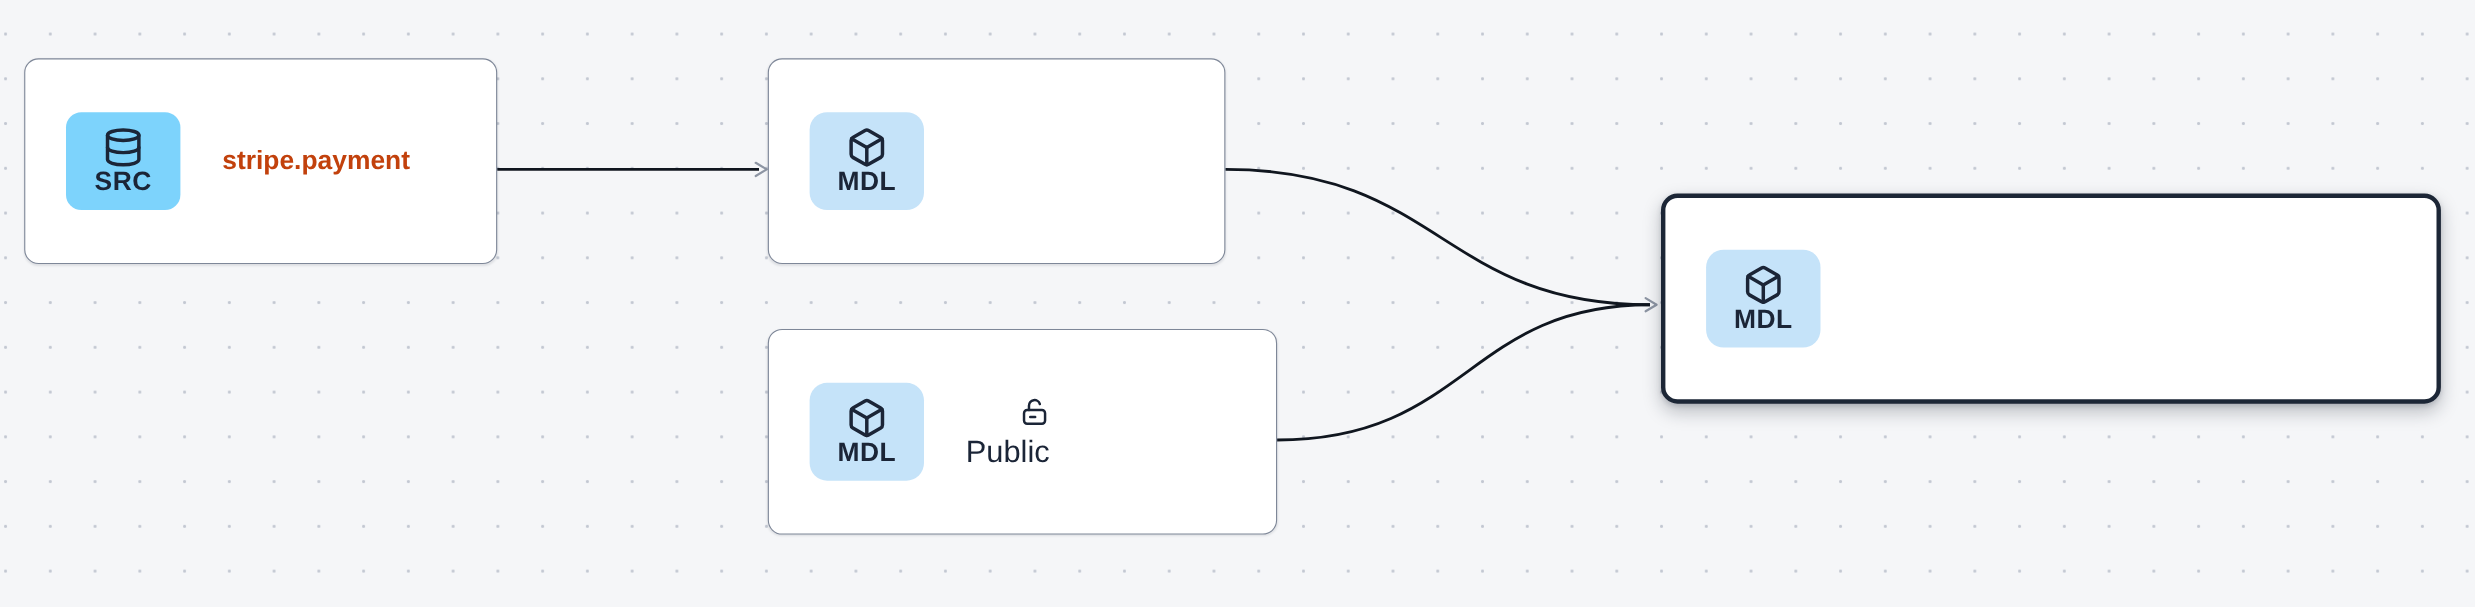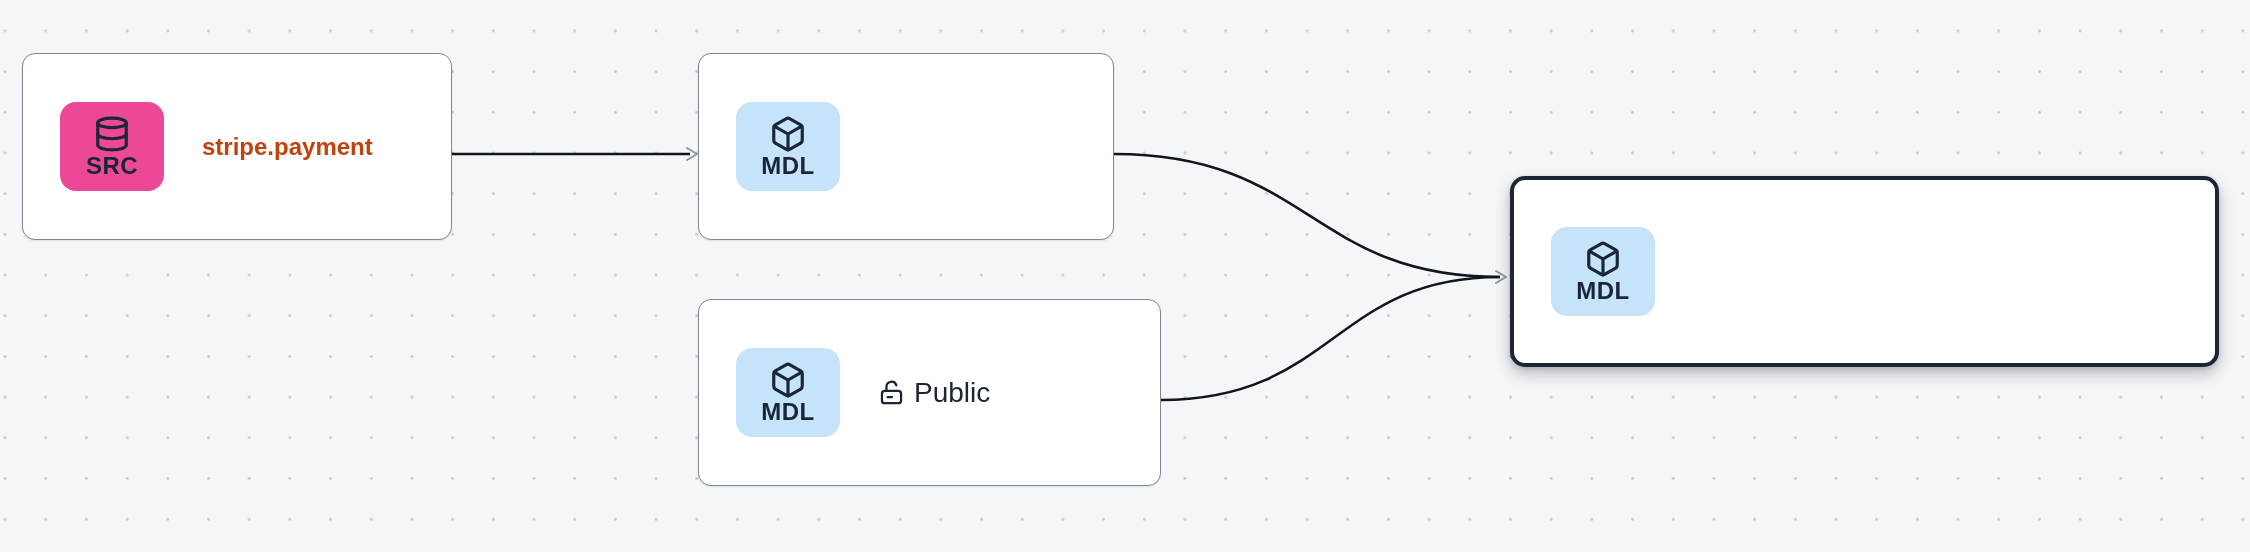--- a/index.html
+++ b/index.html
@@ -85,23 +85,24 @@
   }
   .node-title {
     font-size: 24px;
     font-weight: 600;
     color: #c2410c;
     line-height: 1.15;
     white-space: nowrap;
   }
   .node-meta {
     display: flex;
-    align-items: flex-start;
+    align-items: flex-end;
     gap: 9px;
     color: #1b2537;
+    flex-direction: column;
   }
   .node-meta svg { display: block; }
   .meta-label {
     font-size: 28px;
     font-weight: 400;
     color: #1b2537;
     line-height: 1;
   }
 </style>
 </head>
@@ -111,21 +112,21 @@
 
   <svg class="edges-layer" viewBox="0 0 2250 552">
     <path class="edge-path" d="M452,154 L690,154"></path>
     <path class="edge-path" d="M1114,154 C1310,154 1310,277 1500,277"></path>
     <path class="edge-path" d="M1161,400 C1334,400 1334,277 1500,277"></path>
     <polyline class="arrowhead" points="687,148 697,154 687,160"></polyline>
     <polyline class="arrowhead" points="1496,271 1506,277 1496,283"></polyline>
   </svg>
 
   <div class="node" style="left:22px; top:53px; width:430px; height:187px;">
-    <div class="badge" style="background-color: #ec4899;">
+    <div class="badge" style="background-color: #7dd3fc; border-radius: 14px;">
       <svg width="38" height="38" viewBox="0 0 24 24" fill="none" stroke="#1b2537" stroke-width="2" stroke-linecap="round" stroke-linejoin="round">
         <ellipse cx="12" cy="5" rx="9" ry="3"></ellipse>
         <path d="M3 5v14a9 3 0 0 0 18 0V5"></path>
         <path d="M3 12a9 3 0 0 0 18 0"></path>
       </svg>
       <span class="badge-label">SRC</span>
     </div>
     <div class="node-text">
       <div class="node-title">stripe.payment</div>
     </div>

